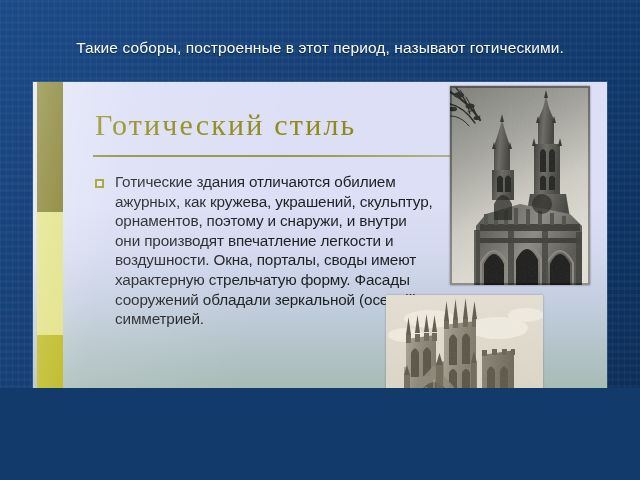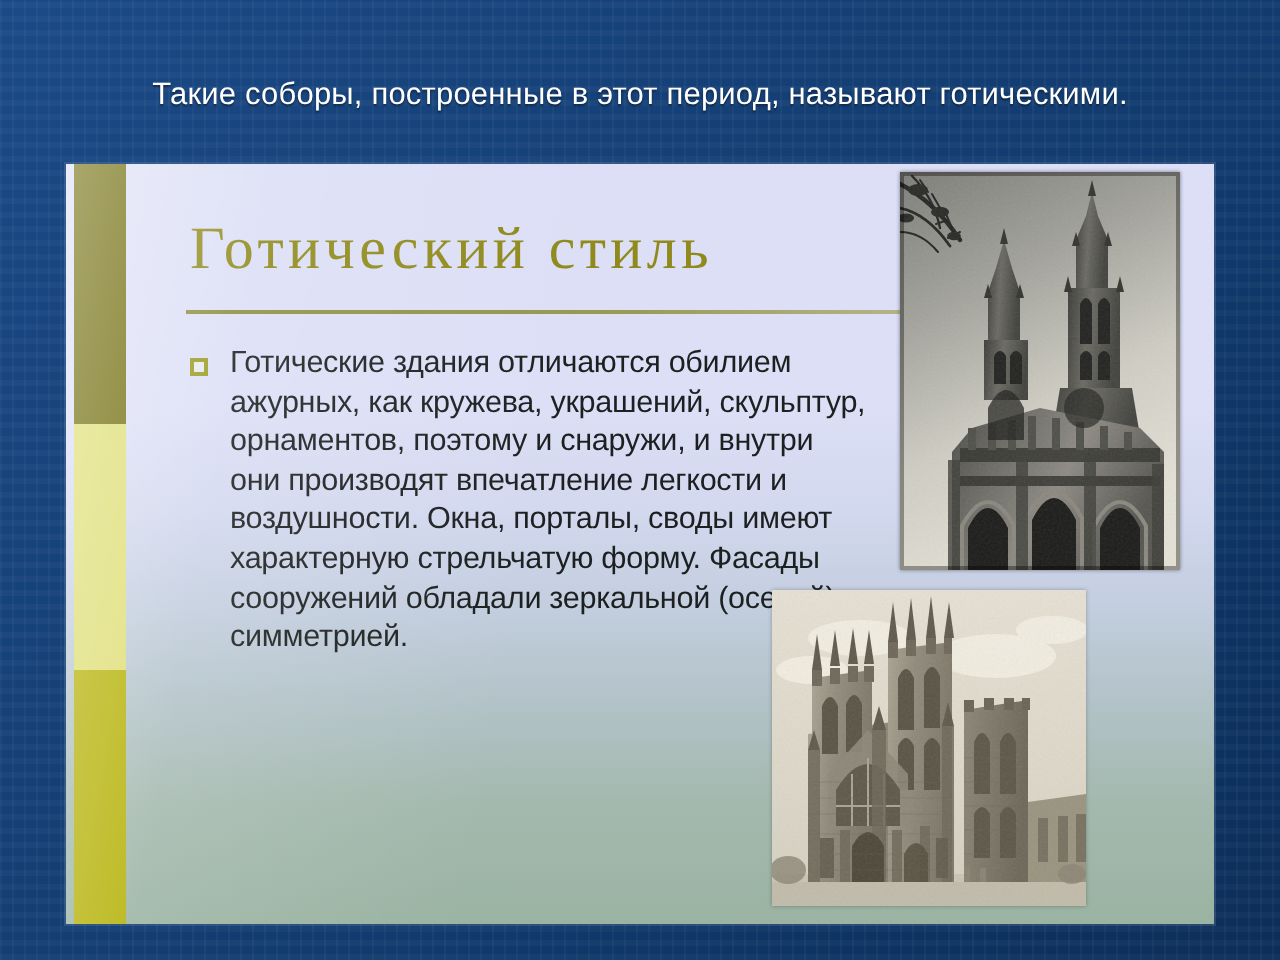--- a/index.html
+++ b/index.html
@@ -12,21 +12,21 @@
     height: 480px;
     overflow: hidden;
     font-family: "Liberation Sans", sans-serif;
     background: #123a6b;
   }
 
   
   #page {
     position: relative;
     width: 640px;
-    height: 480px;
+    height: 388px;
     background:
       linear-gradient(135deg, #1b4a86 0%, #16427a 28%, #123c70 55%, #0e3464 78%, #0c2e59 100%);
     overflow: hidden;
   }
   
   #page-texture {
     position: absolute;
     inset: 0;
     pointer-events: none;
     background-image:

